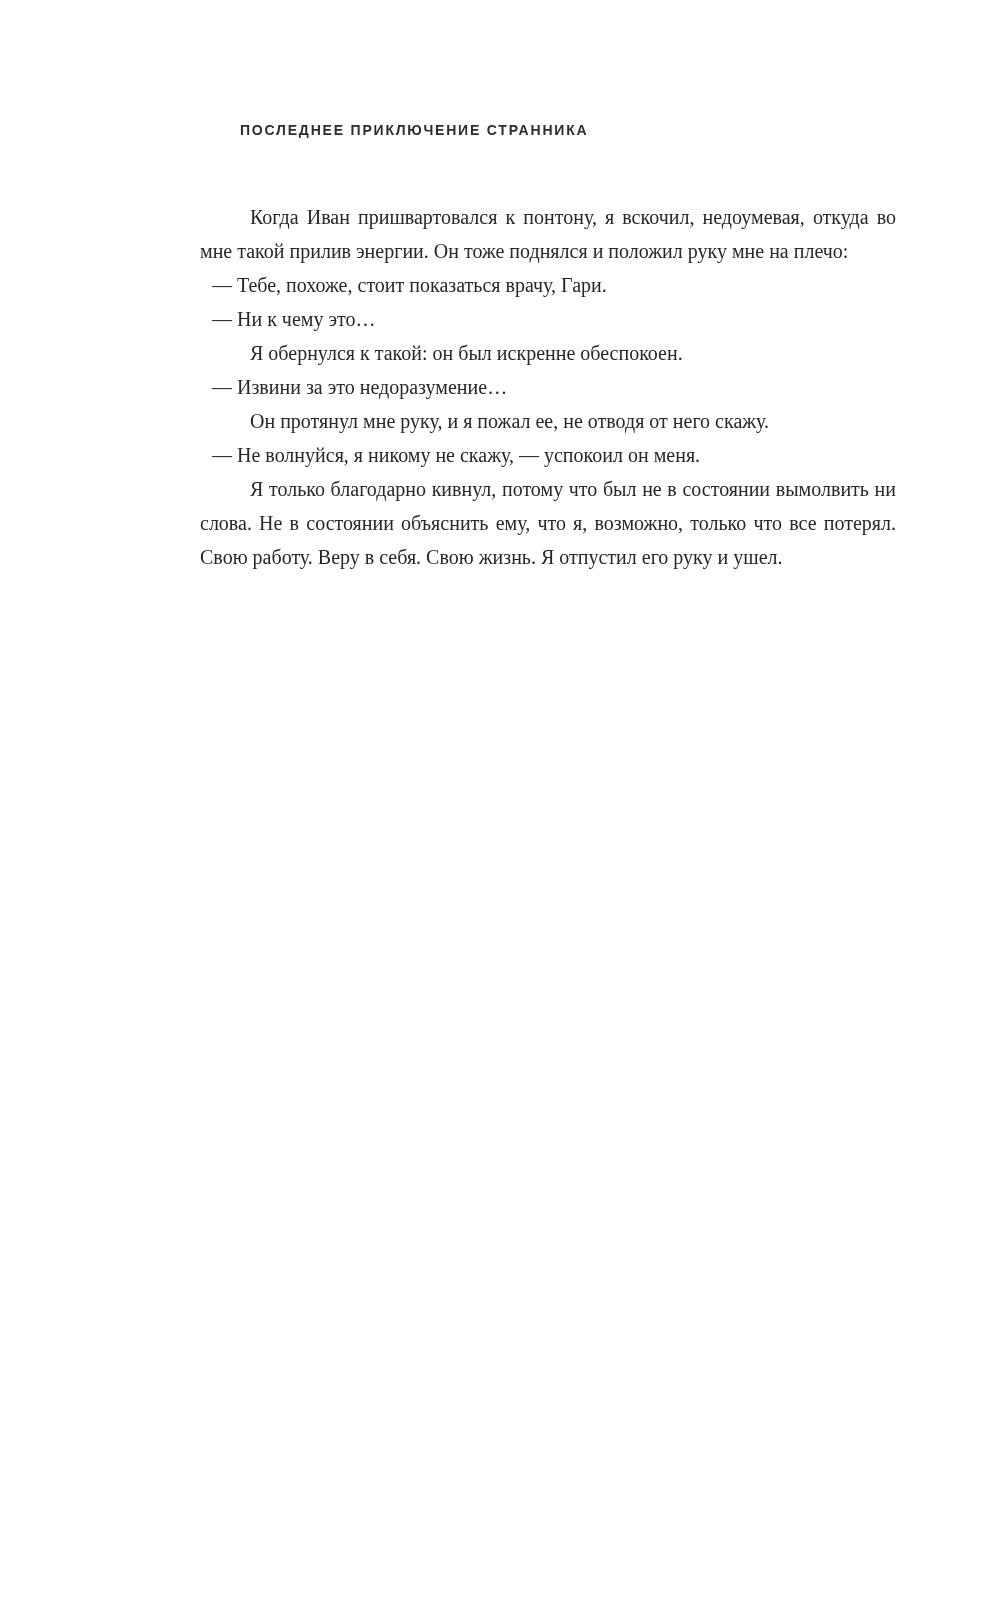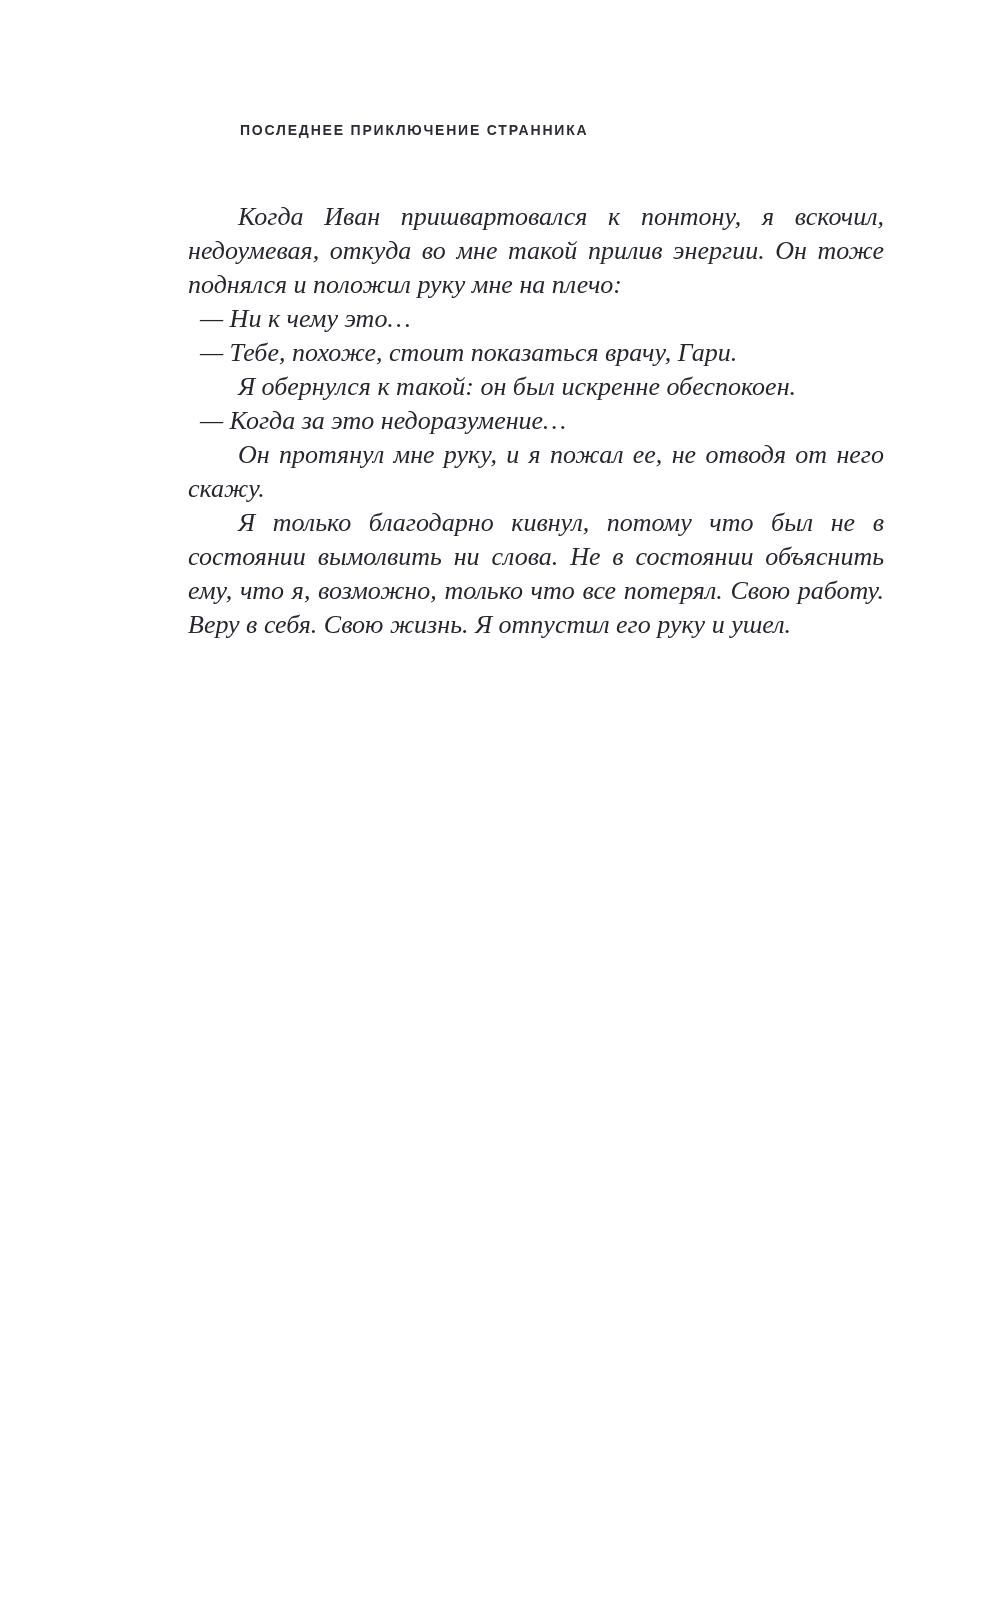--- a/index.html
+++ b/index.html
@@ -22,28 +22,27 @@
     font-family: "Liberation Sans", sans-serif;
     font-size: 14px;
     font-weight: 600;
     letter-spacing: 1.8px;
     color: #2b2b33;
     text-transform: uppercase;
     white-space: nowrap;
   }
   .text-block {
     position: absolute;
-    left: 188px;
+    left: 200px;
     top: 200px;
     width: 696px;
     color: #26262e;
-    font-size: 26px;
+    font-size: 20px;
     line-height: 34px;
     text-align: justify;
-    font-style: italic;
   }
   .text-block p {
     margin: 0;
     padding: 0;
   }
   .text-block p.normal {
     text-indent: 50px;
   }
   .text-block p.dialog {
     text-indent: 12px;
@@ -51,21 +50,22 @@
 </style>
 </head>
 <body>
 
 <div class="page">
 
   <div class="running-header">ПОСЛЕДНЕЕ ПРИКЛЮЧЕНИЕ СТРАННИКА</div>
 
   <div class="text-block">
     <p class="normal">Когда Иван пришвартовался к понтону, я вскочил, недоумевая, откуда во мне такой прилив энергии. Он тоже поднялся и положил руку мне на плечо:</p>
+    <p class="dialog">—  Тебе, похоже, стоит показаться врачу, Гари.</p>
     <p class="dialog">—  Ни к чему это…</p>
-    <p class="dialog">—  Тебе, похоже, стоит показаться врачу, Гари.</p>
     <p class="normal">Я обернулся к такой: он был искренне обеспокоен.</p>
-    <p class="dialog">—  Когда за это недоразумение…</p>
+    <p class="dialog">—  Извини за это недоразумение…</p>
     <p class="normal">Он протянул мне руку, и я пожал ее, не отводя от него скажу.</p>
+    <p class="dialog">—  Не волнуйся, я никому не скажу, — успокоил он меня.</p>
     <p class="normal">Я только благодарно кивнул, потому что был не в состоянии вымолвить ни слова. Не в состоянии объяснить ему, что я, возможно, только что все потерял. Свою работу. Веру в себя. Свою жизнь. Я отпустил его руку и ушел.</p>
   </div>
 
 </div>
 
 </body></html>

